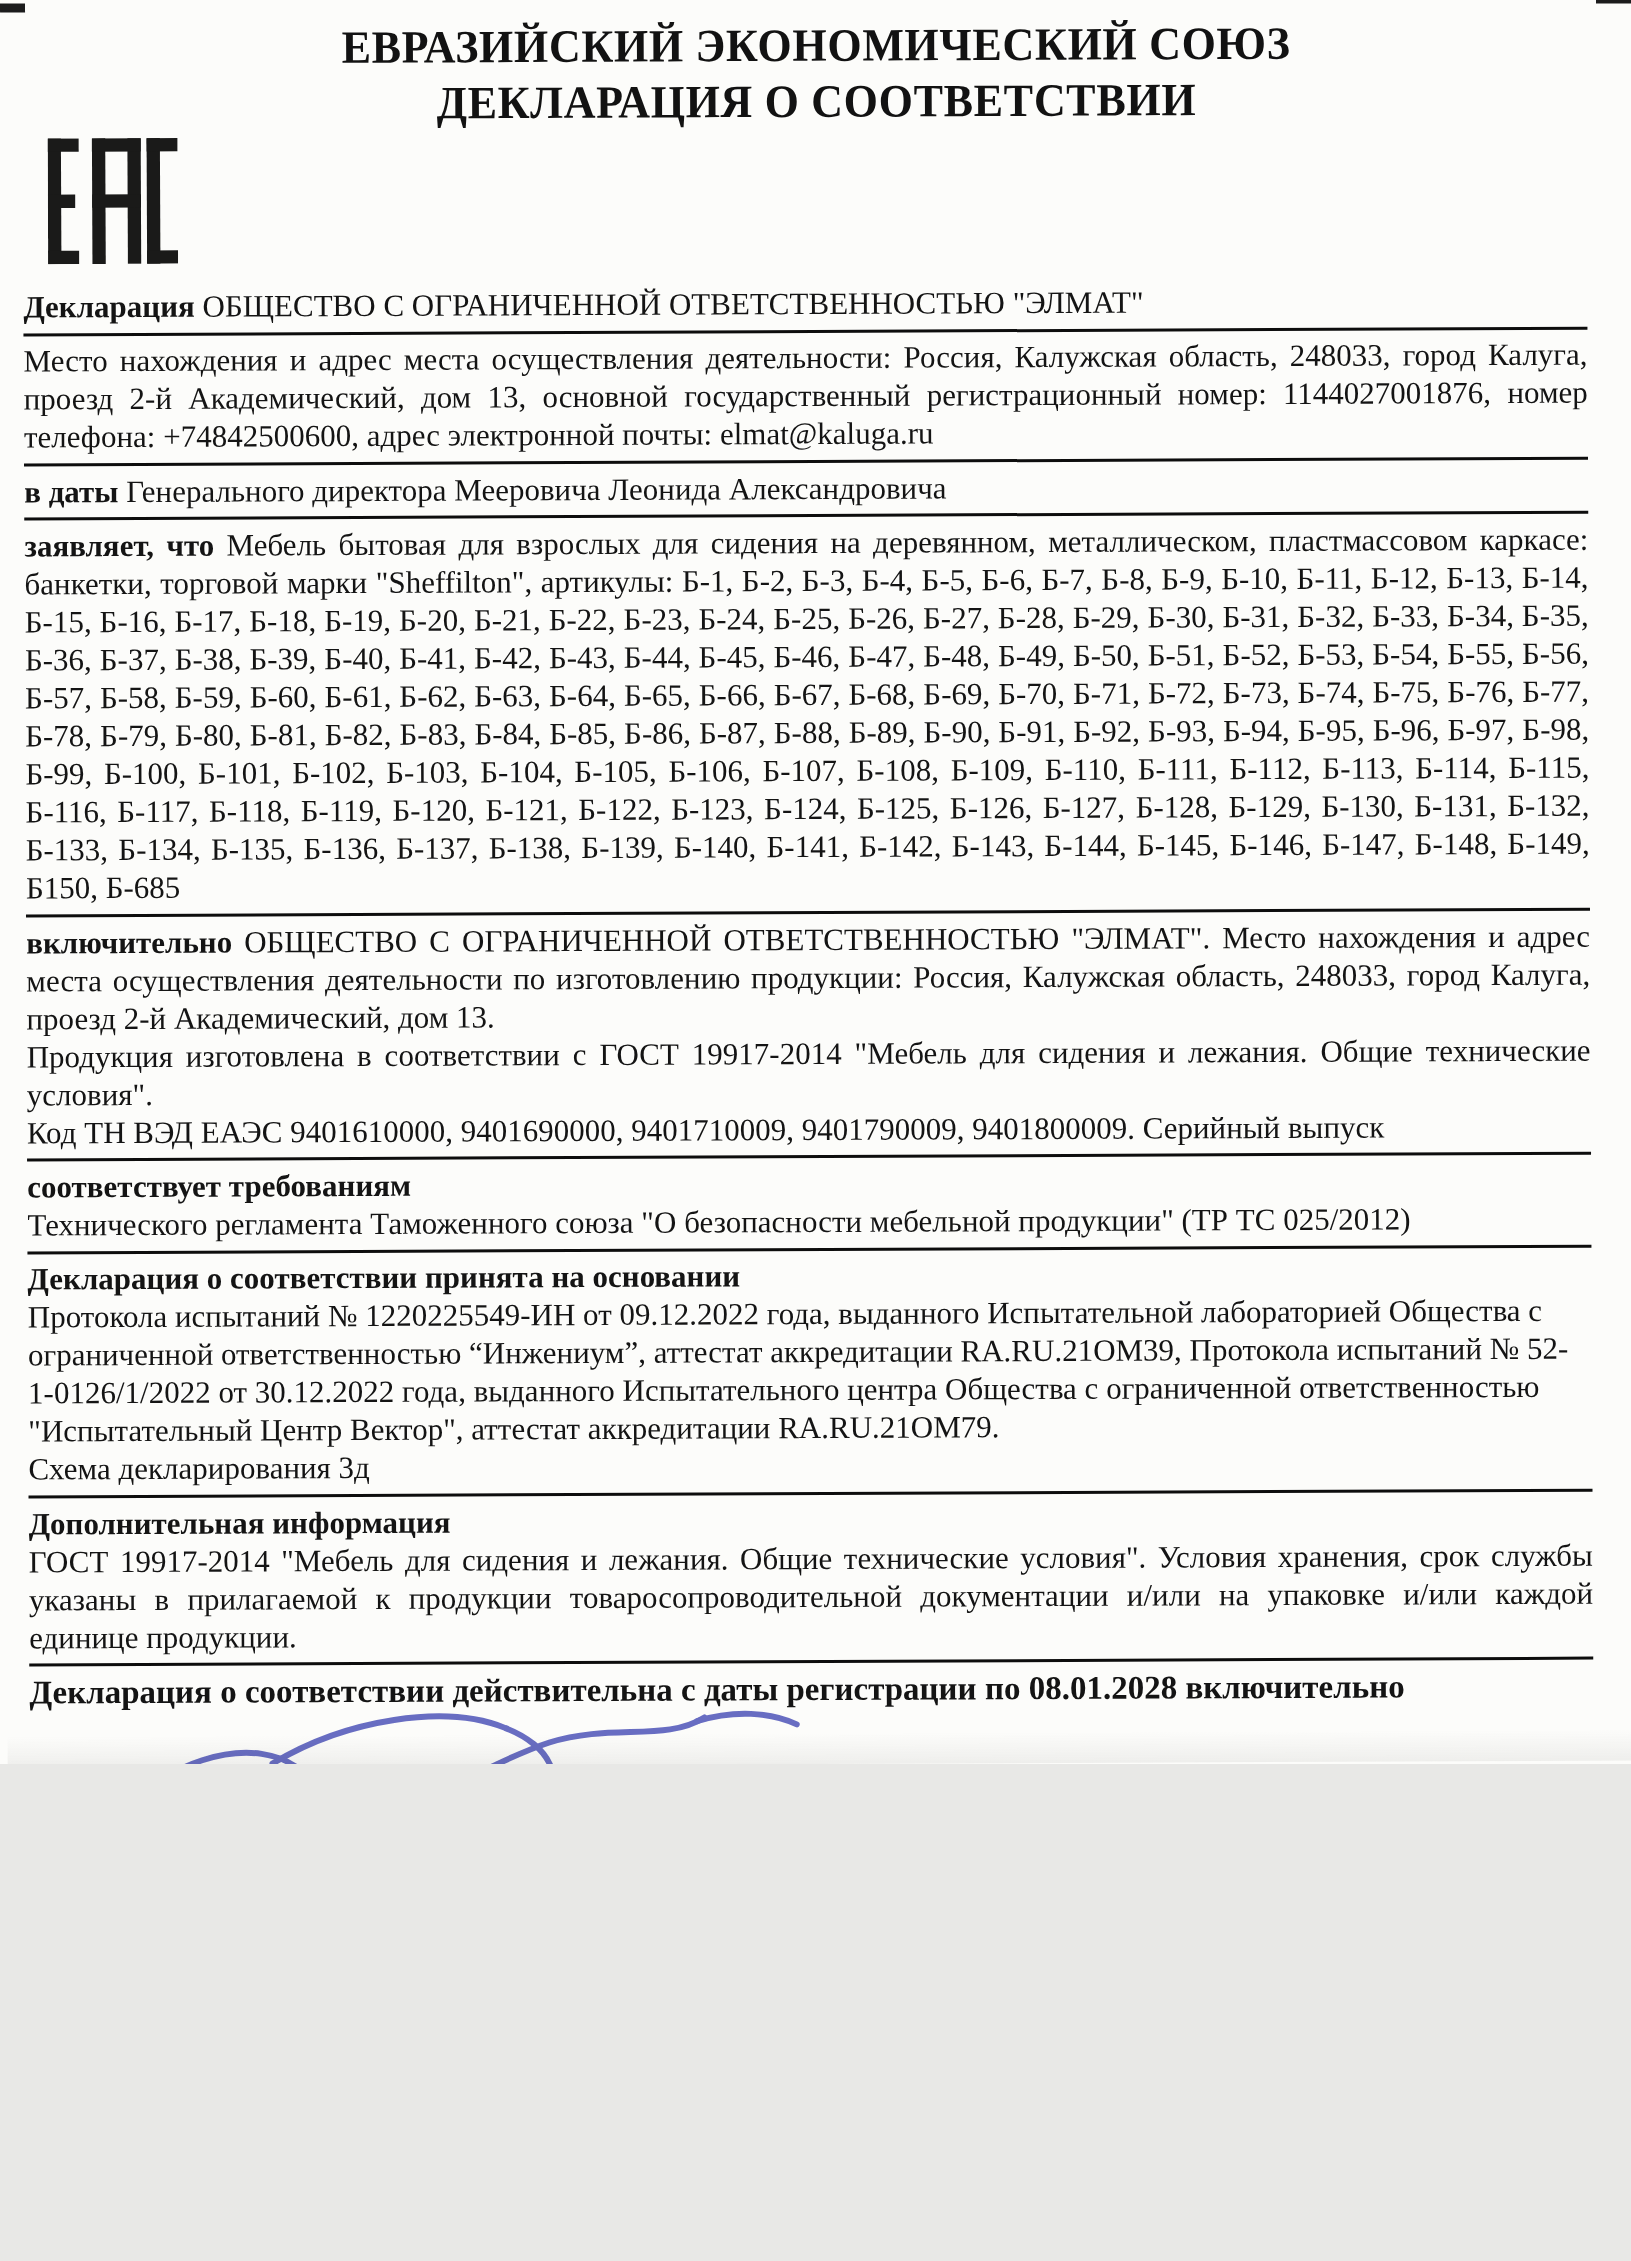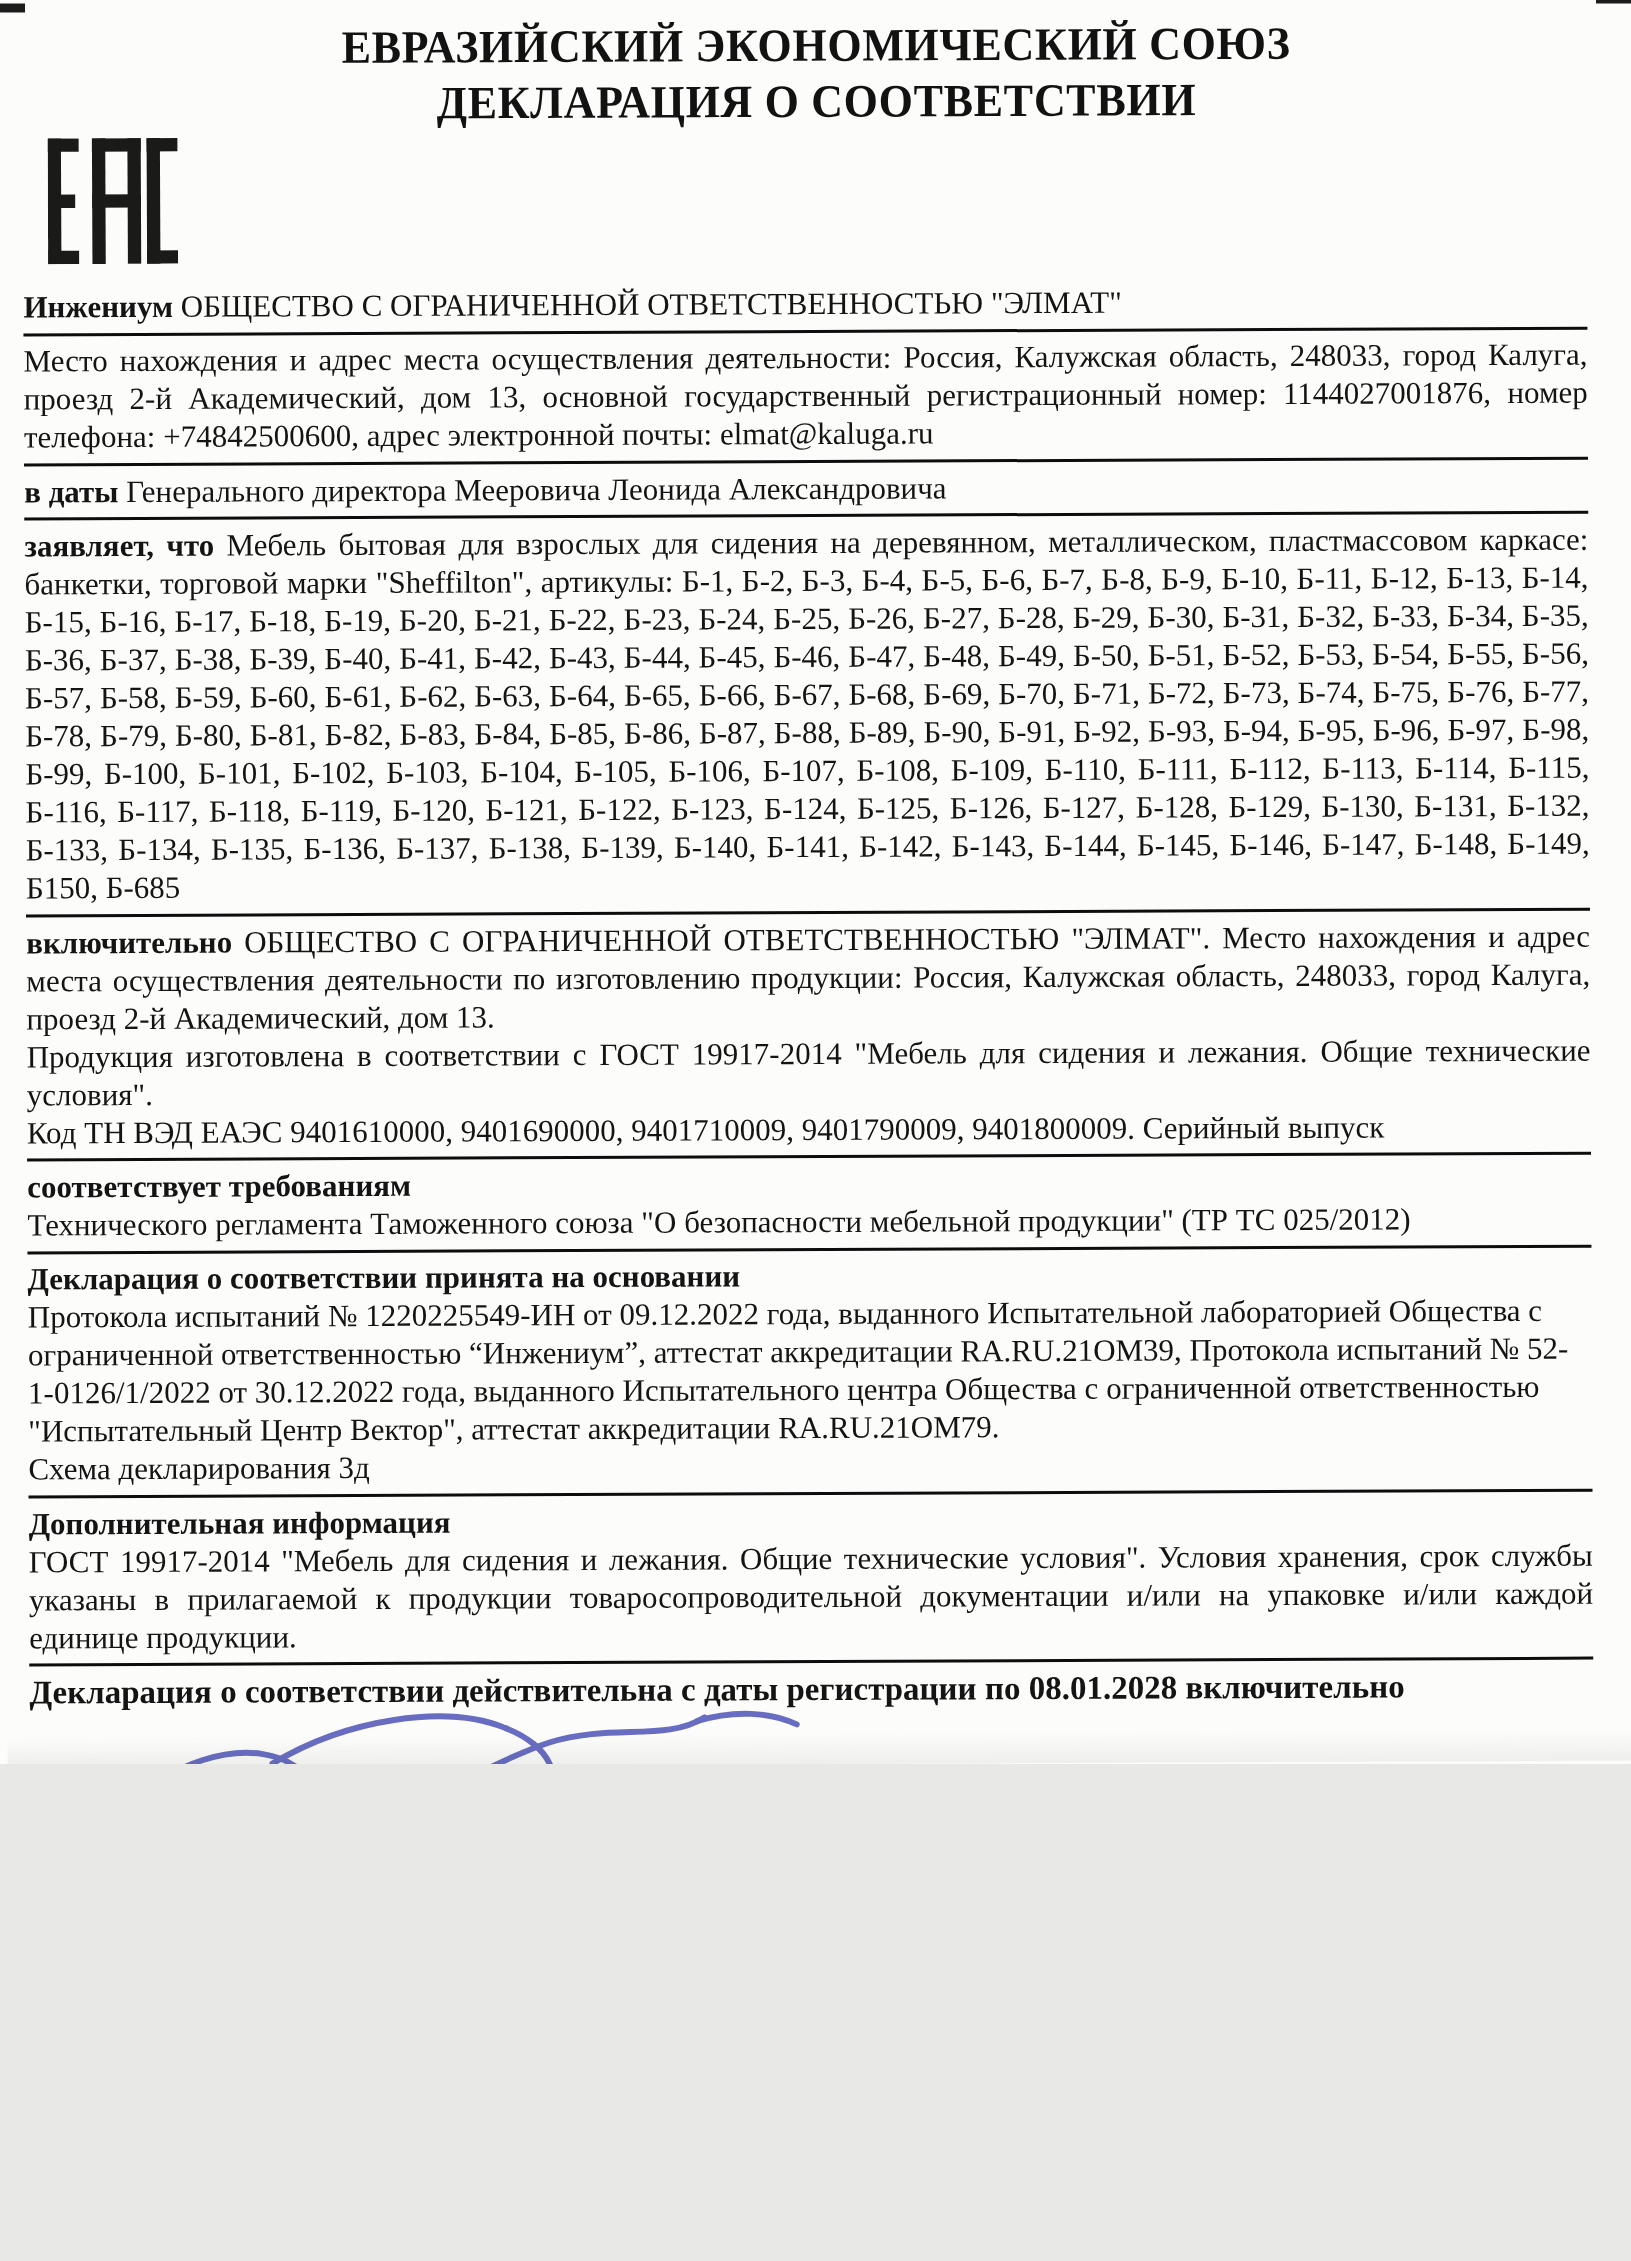--- a/index.html
+++ b/index.html
@@ -52,21 +52,21 @@
           <rect x="108" y="0" width="18" height="170"></rect>
         <rect x="60" y="0" width="66" height="18"></rect>
           <rect x="60" y="76" width="66" height="18"></rect>
         <rect x="134" y="0" width="18" height="170"></rect>
           <rect x="134" y="0" width="42" height="18"></rect>
         <rect x="134" y="152" width="42" height="18"></rect>
       </g>
     </svg>
 
     <div class="bodytext">
-      <p><b>Инжениум</b> <span>ОБЩЕСТВО С ОГРАНИЧЕННОЙ ОТВЕТСТВЕННОСТЬЮ "ЭЛМАТ"</span></p>
+      <p><b>Декларация</b> <span>ОБЩЕСТВО С ОГРАНИЧЕННОЙ ОТВЕТСТВЕННОСТЬЮ "ЭЛМАТ"</span></p>
       <div class="rule"></div>
       <p class="just">Место нахождения и адрес места осуществления деятельности: Россия, Калужская область, 248033, город Калуга, проезд 2-й Академический, дом 13, основной государственный регистрационный номер: 1144027001876, номер телефона: +74842500600, адрес электронной почты: elmat@kaluga.ru</p>
       <div class="rule"></div>
       <p><b>в даты</b> <span>Генерального директора Мееровича Леонида Александровича</span></p>
       <div class="rule"></div>
       <p class="just"><b>заявляет, что</b> <span>Мебель бытовая для взрослых для сидения на деревянном, металлическом, пластмассовом каркасе: банкетки, торговой марки "Sheffilton", артикулы: Б-1, Б-2, Б-3, Б-4, Б-5, Б-6, Б-7, Б-8, Б-9, Б-10, Б-11, Б-12, Б-13, Б-14, Б-15, Б-16, Б-17, Б-18, Б-19, Б-20, Б-21, Б-22, Б-23, Б-24, Б-25, Б-26, Б-27, Б-28, Б-29, Б-30, Б-31, Б-32, Б-33, Б-34, Б-35, Б-36, Б-37, Б-38, Б-39, Б-40, Б-41, Б-42, Б-43, Б-44, Б-45, Б-46, Б-47, Б-48, Б-49, Б-50, Б-51, Б-52, Б-53, Б-54, Б-55, Б-56, Б-57, Б-58, Б-59, Б-60, Б-61, Б-62, Б-63, Б-64, Б-65, Б-66, Б-67, Б-68, Б-69, Б-70, Б-71, Б-72, Б-73, Б-74, Б-75, Б-76, Б-77, Б-78, Б-79, Б-80, Б-81, Б-82, Б-83, Б-84, Б-85, Б-86, Б-87, Б-88, Б-89, Б-90, Б-91, Б-92, Б-93, Б-94, Б-95, Б-96, Б-97, Б-98, Б-99, Б-100, Б-101, Б-102, Б-103, Б-104, Б-105, Б-106, Б-107, Б-108, Б-109, Б-110, Б-111, Б-112, Б-113, Б-114, Б-115, Б-116, Б-117, Б-118, Б-119, Б-120, Б-121, Б-122, Б-123, Б-124, Б-125, Б-126, Б-127, Б-128, Б-129, Б-130, Б-131, Б-132, Б-133, Б-134, Б-135, Б-136, Б-137, Б-138, Б-139, Б-140, Б-141, Б-142, Б-143, Б-144, Б-145, Б-146, Б-147, Б-148, Б-149, Б150, Б-685</span></p>
       <div class="rule"></div>
       <p class="just"><b>включительно</b> <span>ОБЩЕСТВО С ОГРАНИЧЕННОЙ ОТВЕТСТВЕННОСТЬЮ "ЭЛМАТ". Место нахождения и адрес места осуществления деятельности по изготовлению продукции: Россия, Калужская область, 248033, город Калуга, проезд 2-й Академический, дом 13.</span></p>
       <p class="just">Продукция изготовлена в соответствии с ГОСТ 19917-2014 "Мебель для сидения и лежания. Общие технические условия".</p>
       <p>Код ТН ВЭД ЕАЭС 9401610000, 9401690000, 9401710009, 9401790009, 9401800009. Серийный выпуск</p>

